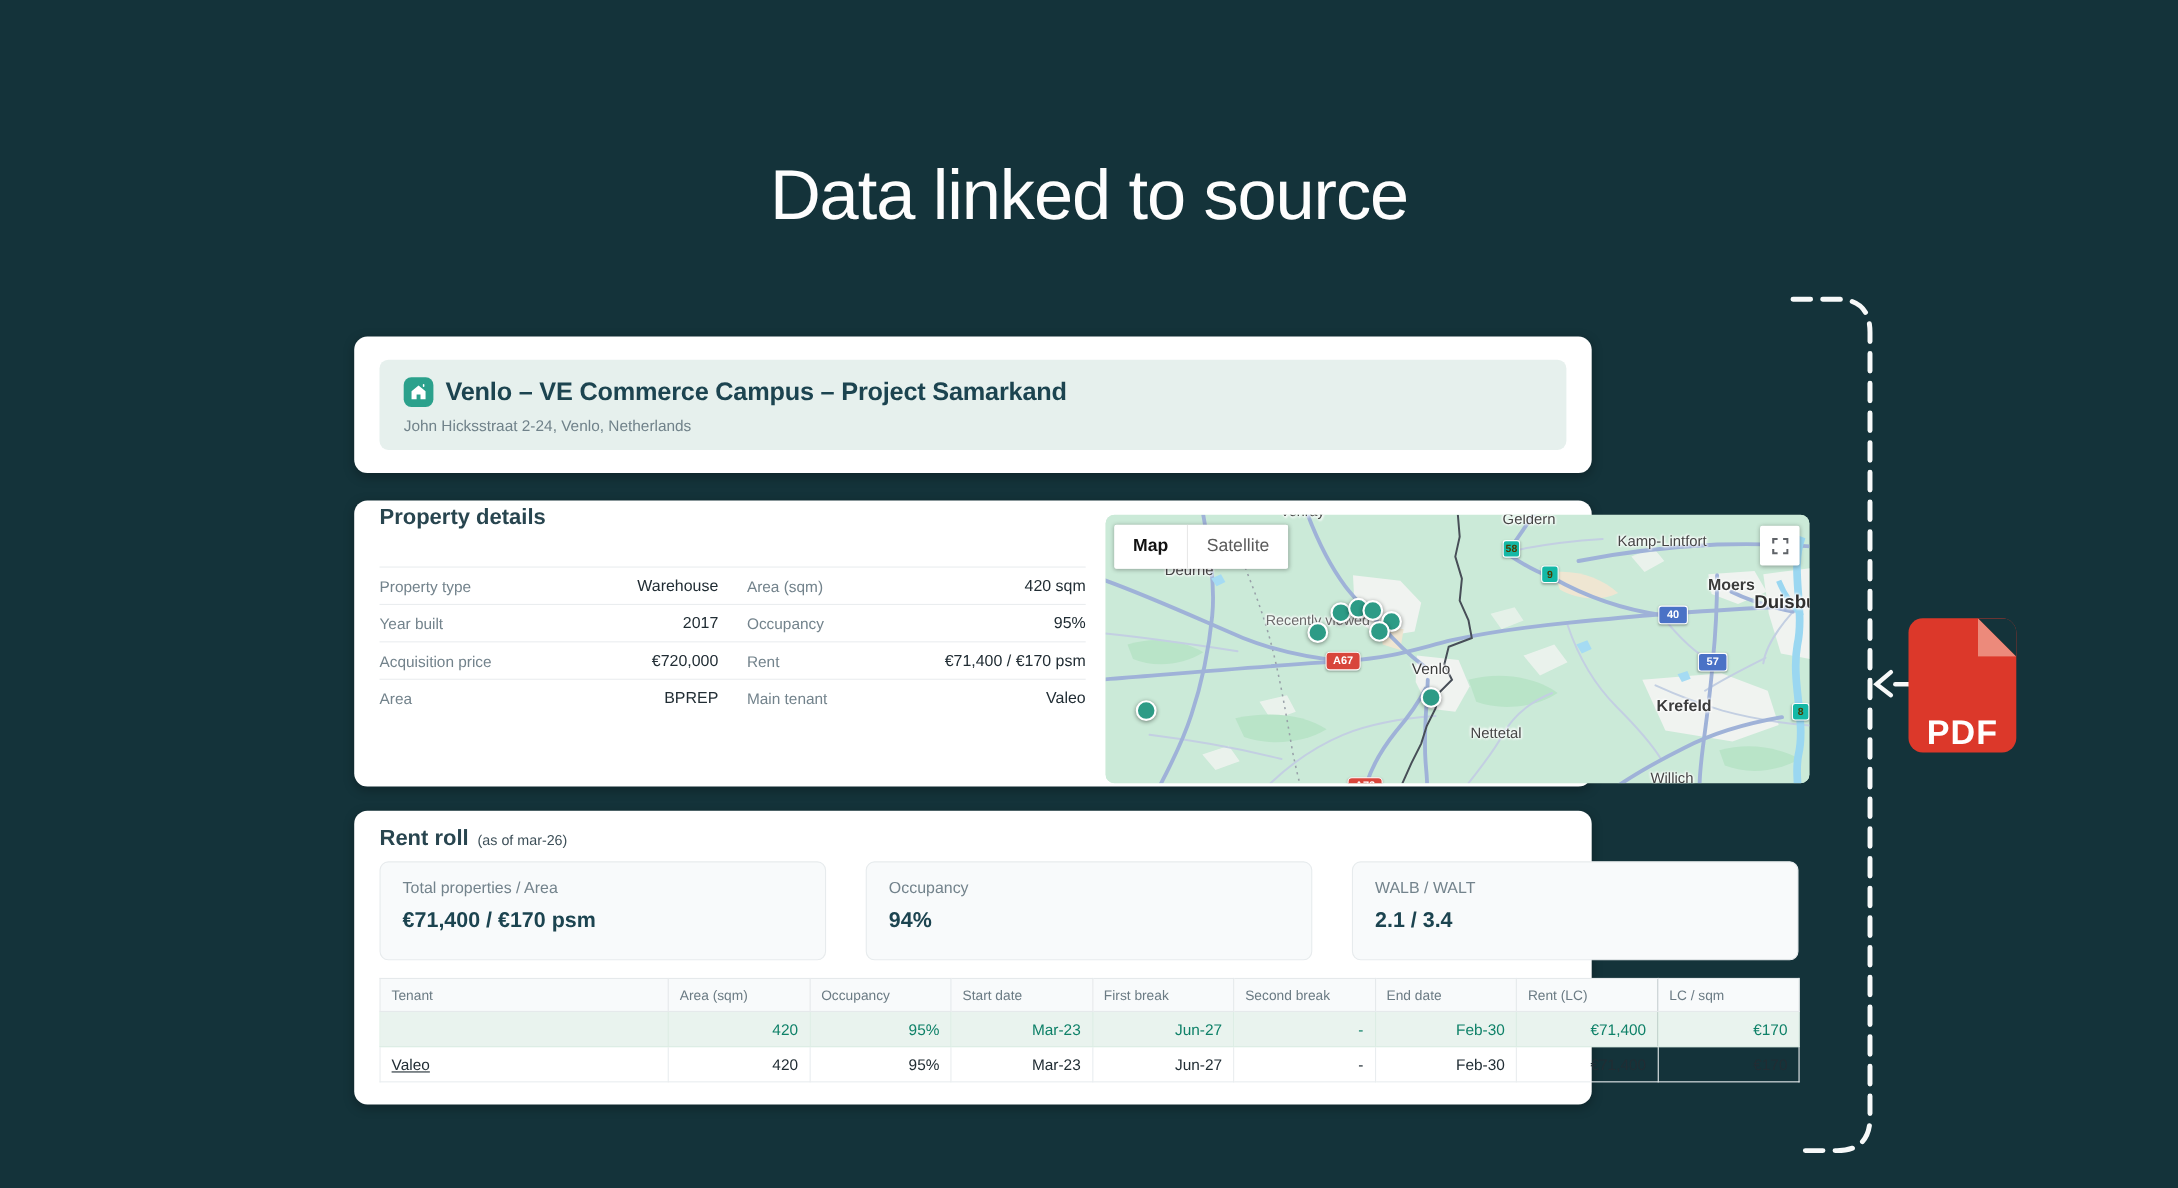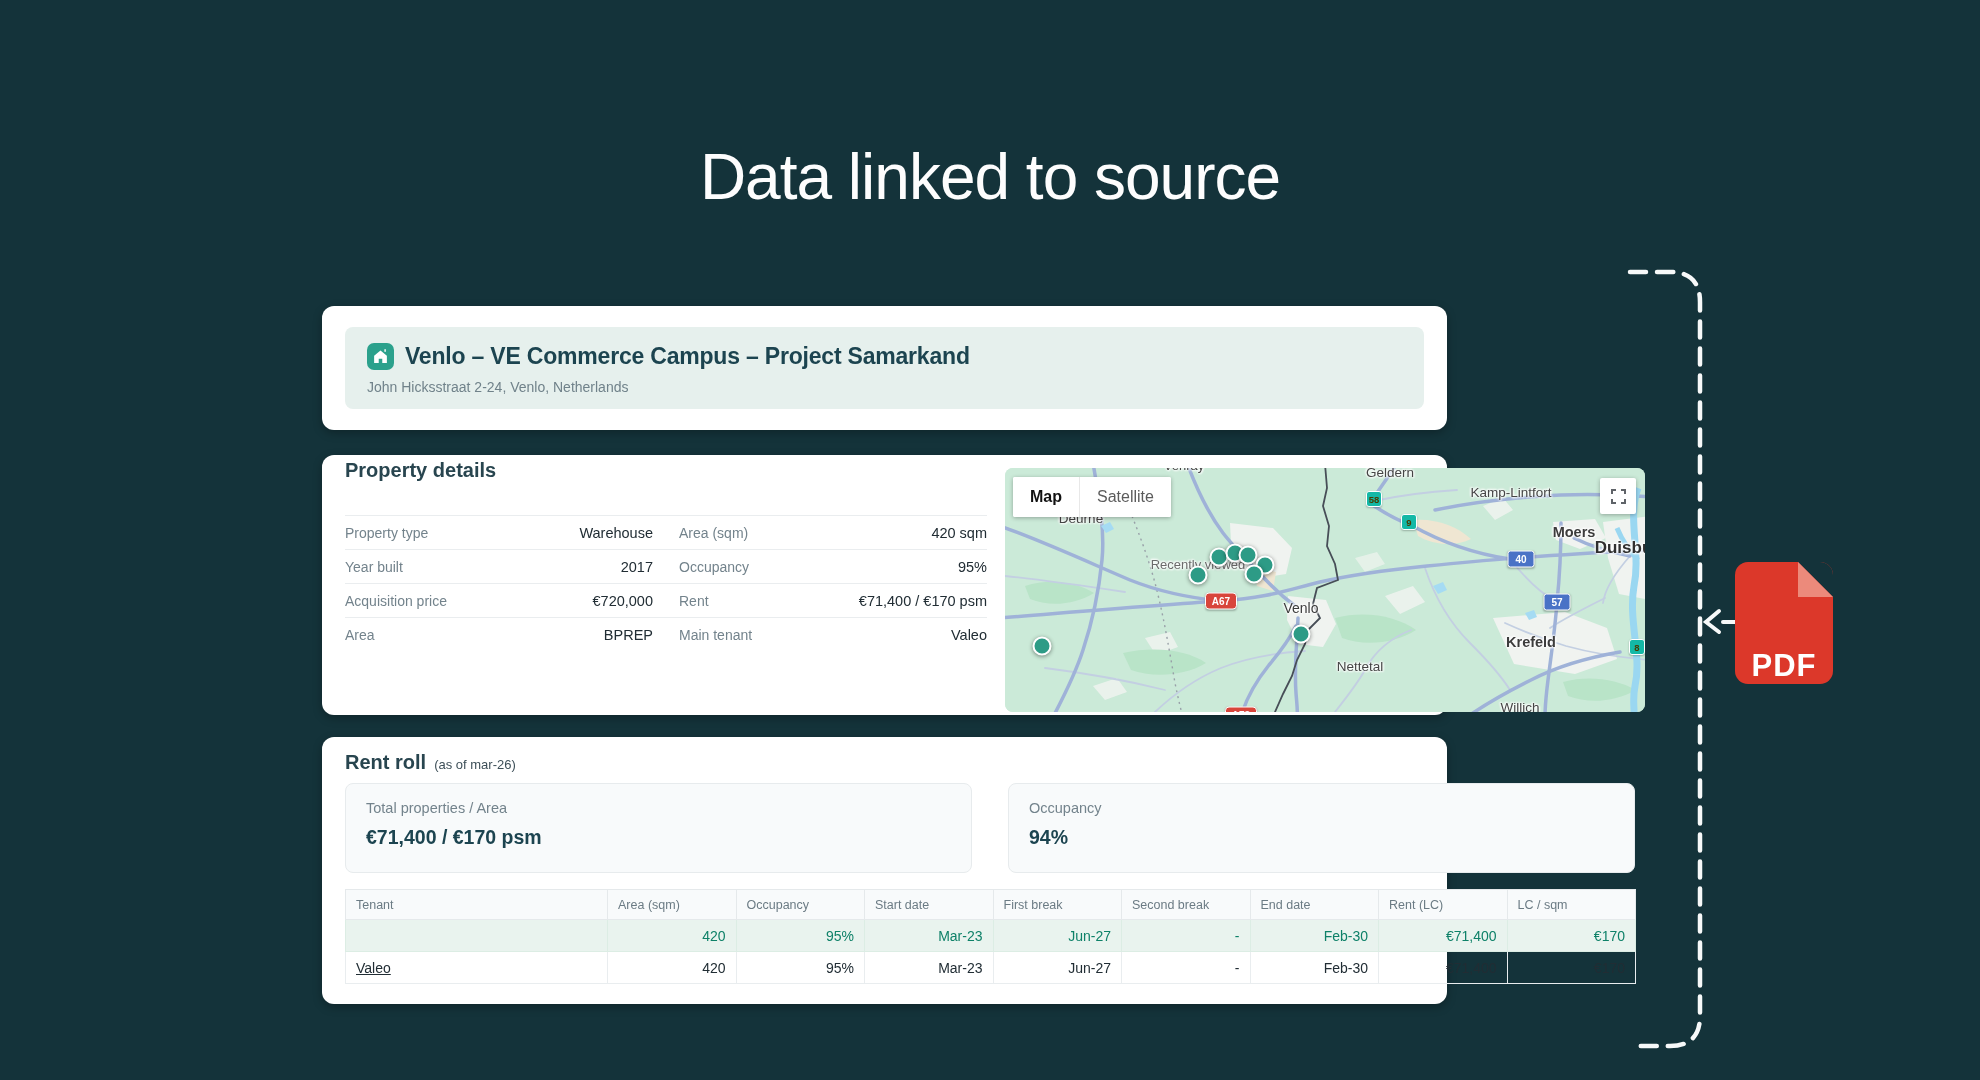--- a/index.html
+++ b/index.html
@@ -332,20 +332,24 @@
     <span class="rr-sub">(as of mar-26)</span>
   </div>
   <div class="stats" id="stats">
       <div class="stat-box">
         <div class="stat-label">Total properties / Area</div>
         <div class="stat-value">€71,400 / €170 psm</div>
       </div>
       <div class="stat-box">
         <div class="stat-label">Occupancy</div>
         <div class="stat-value">94%</div>
+      </div>
+      <div class="stat-box">
+        <div class="stat-label">WALB / WALT</div>
+        <div class="stat-value">2.1 / 3.4</div>
       </div>
     </div>
   <table class="rr-table" id="rr-table">
       <colgroup>
         <col style="width: 262px;">
         <col style="width: 128.5px;">
         <col style="width: 128.5px;">
         <col style="width: 128.5px;">
         <col style="width: 128.5px;">
         <col style="width: 128.5px;">

